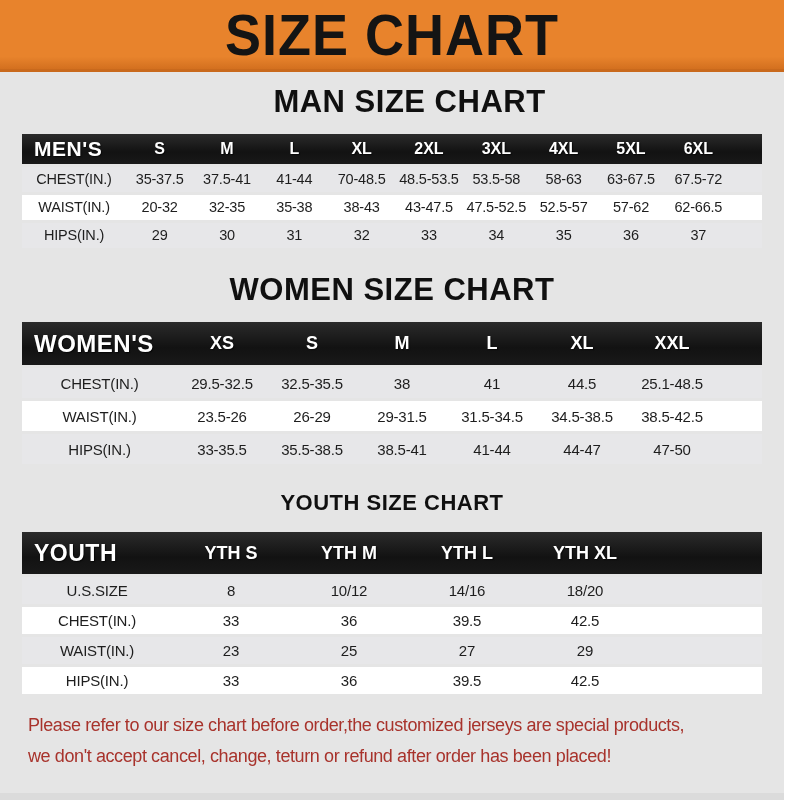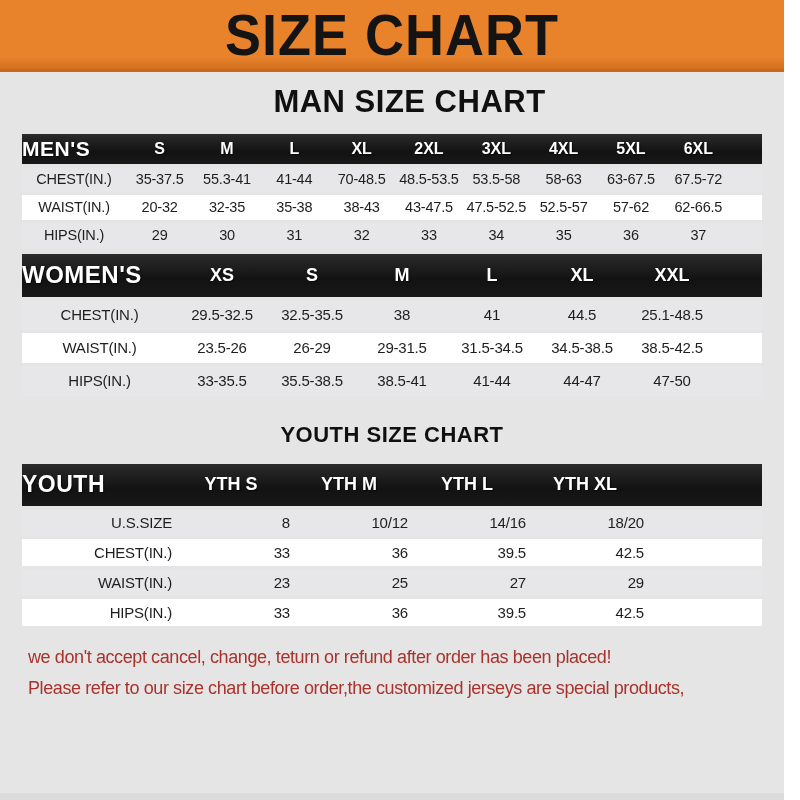--- a/index.html
+++ b/index.html
@@ -39,21 +39,21 @@
     width:740px; margin:0 auto;
     border-collapse:separate; border-spacing:0 3px;
     table-layout:fixed;
   }
   thead th {
     background:linear-gradient(180deg,#2b2b2b 0%,#121212 60%,#191919 100%);
     color:#ffffff; font-weight:700;
     text-shadow:1px 1px 1px rgba(0,0,0,0.65);
     padding:0; vertical-align:middle;
   }
-  th.corner { text-align:left; letter-spacing:0.5px; }
+  th.corner { text-align:left; padding-left:12px; letter-spacing:0.5px; }
   th.sizeh  { text-align:center; font-weight:600; }
   tbody td {
     text-align:center; padding:0; vertical-align:middle;
     font-size:15px; color:#1e1e1e; letter-spacing:-0.2px;
   }
   tbody tr:nth-child(odd) td  { background:#E7E7E9; }
   tbody tr:nth-child(even) td { background:#FFFFFF; }
   td.rowlabel { font-size:15px; }
 
   
@@ -65,21 +65,21 @@
   .women thead th { height:43px; }
   .youth thead th { height:42px; }
   .men   th.corner { font-size:21px; }
   .women th.corner { font-size:24px;margin-left:20px; }
   .youth th.corner { font-size:23px; }
   .men   th.sizeh { font-size:16px; }
   .women th.sizeh, .youth th.sizeh { font-size:18px; }
 
   .men   tbody td { height:25px; font-size:14.5px; }
   .women tbody td { height:30px; }
-  .youth tbody td { height:27px;text-align:right; }
+  .youth tbody td { height:27px; }
 
   
   .footer-note { margin:16px 28px 0; }
   .footer-note p {
     margin:0 0 7px; white-space:nowrap;
     font-size:18px; letter-spacing:-0.4px; line-height:1.35;
     color:var(--footer-red,#A8332C);
   }
   .bottom-strip {
     position:absolute; left:0; right:0; bottom:0; height:7px;
@@ -123,21 +123,21 @@
             <th class="sizeh">4XL</th>
             <th class="sizeh">5XL</th>
             <th class="sizeh">6XL</th>
             <th class="fillerh"></th>
           </tr>
         </thead>
         <tbody>
           <tr>
             <td class="rowlabel">CHEST(IN.)</td>
             <td class="val">35-37.5</td>
-            <td class="val">55.3-41</td>
+            <td class="val">37.5-41</td>
             <td class="val">41-44</td>
             <td class="val">70-48.5</td>
             <td class="val">48.5-53.5</td>
             <td class="val">53.5-58</td>
             <td class="val">58-63</td>
             <td class="val">63-67.5</td>
             <td class="val">67.5-72</td>
             <td class="fillerc"></td>
           </tr>
           <tr>
@@ -164,20 +164,21 @@
             <td class="val">35</td>
             <td class="val">36</td>
             <td class="val">37</td>
             <td class="fillerc"></td>
           </tr>
         </tbody>
       </table>
   </section>
 
   <section class="chart-section sec-1">
+    <h2 class="section-heading">WOMEN SIZE CHART</h2>
     <table class="size-table women">
         <colgroup>
           <col class="col-label">
           <col class="col-size">
           <col class="col-size">
           <col class="col-size">
           <col class="col-size">
           <col class="col-size">
           <col class="col-size">
           <col class="col-filler">
@@ -281,18 +282,18 @@
             <td class="val">36</td>
             <td class="val">39.5</td>
             <td class="val">42.5</td>
             <td class="fillerc"></td>
           </tr>
         </tbody>
       </table>
   </section>
 
   <footer class="footer-note">
+    <p>Please refer to our size chart before order,the customized jerseys are special products,</p>
     <p>we don't accept cancel, change, teturn or refund after order has been placed!</p>
-    <p>Please refer to our size chart before order,the customized jerseys are special products,</p>
   </footer>
 
   <div class="bottom-strip"></div>
 </div>
 
 </body></html>

